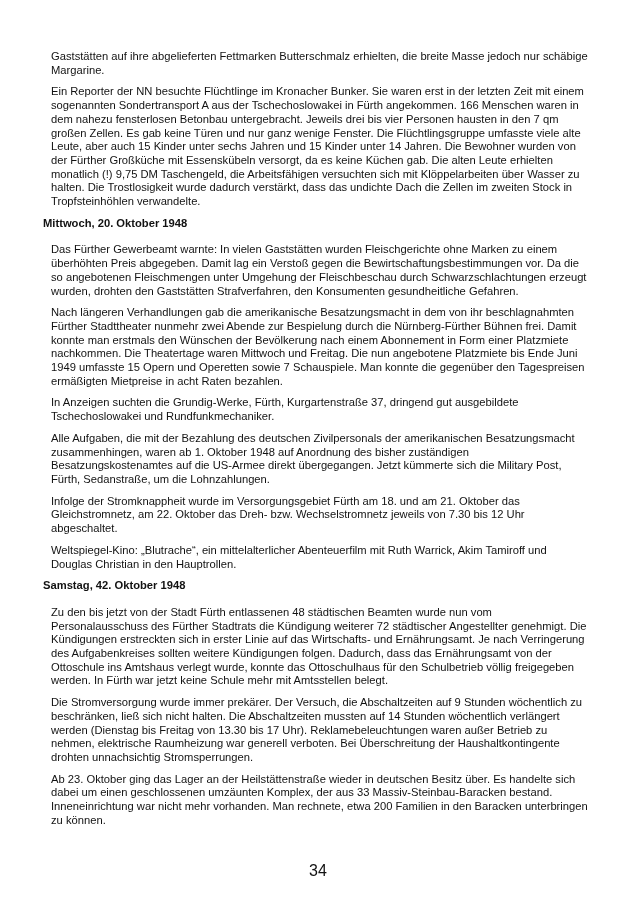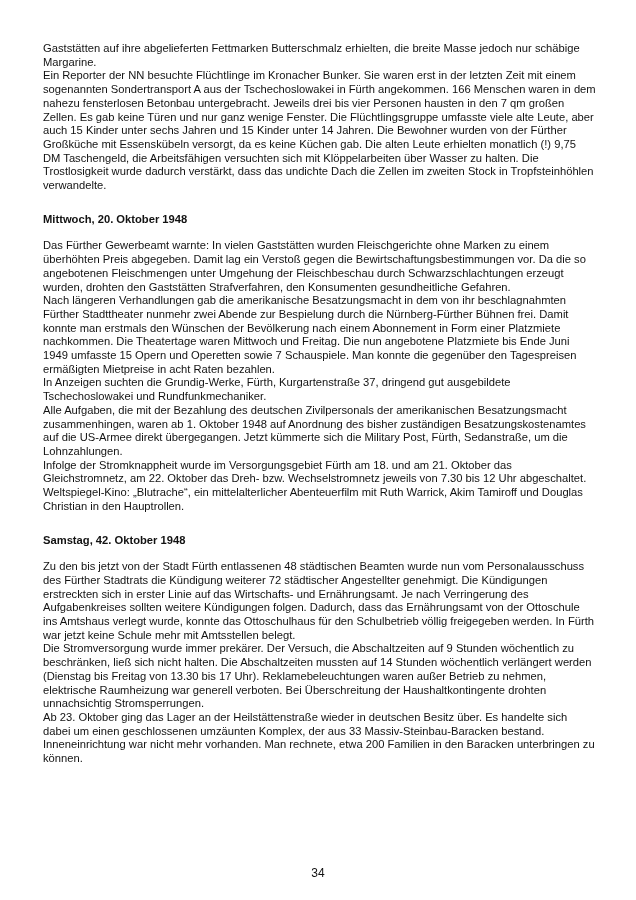--- a/index.html
+++ b/index.html
@@ -20,32 +20,32 @@
   }
   .doc {
     position: absolute;
     left: 43px;
     top: 42px;
     width: 553px;
     font-size: 11.2px;
     line-height: 13.7px;
     text-align: left;
   }
-  .para { margin: 0; }
+  .para { margin: 8px; }
   .heading {
     font-weight: bold;
-    margin: 20px 0 13px 0;
+    margin: 8px 0 13px 0;
   }
   .page-number {
     position: absolute;
     left: 0;
     bottom: 20px;
     width: 100%;
     text-align: center;
-    font-size: 12px;
+    font-size: 16px;
     color: #121212;
   }
 </style>
 </head>
 <body>
 
 <div class="page">
   <div class="doc">
     <p class="para">Gaststätten auf ihre abgelieferten Fettmarken Butterschmalz erhielten, die breite Masse jedoch nur schäbige Margarine.</p>
     <p class="para">Ein Reporter der NN besuchte Flüchtlinge im Kronacher Bunker. Sie waren erst in der letzten Zeit mit einem sogenannten Sondertransport A aus der Tschechoslowakei in Fürth angekommen. 166 Menschen waren in dem nahezu fensterlosen Betonbau untergebracht. Jeweils drei bis vier Personen hausten in den 7 qm großen Zellen. Es gab keine Türen und nur ganz wenige Fenster. Die Flüchtlingsgruppe umfasste viele alte Leute, aber auch 15 Kinder unter sechs Jahren und 15 Kinder unter 14 Jahren. Die Bewohner wurden von der Fürther Großküche mit Essenskübeln versorgt, da es keine Küchen gab. Die alten Leute erhielten monatlich (!) 9,75 DM Taschengeld, die Arbeitsfähigen versuchten sich mit Klöppelarbeiten über Wasser zu halten. Die Trostlosigkeit wurde dadurch verstärkt, dass das undichte Dach die Zellen im zweiten Stock in Tropfsteinhöhlen verwandelte.</p>

